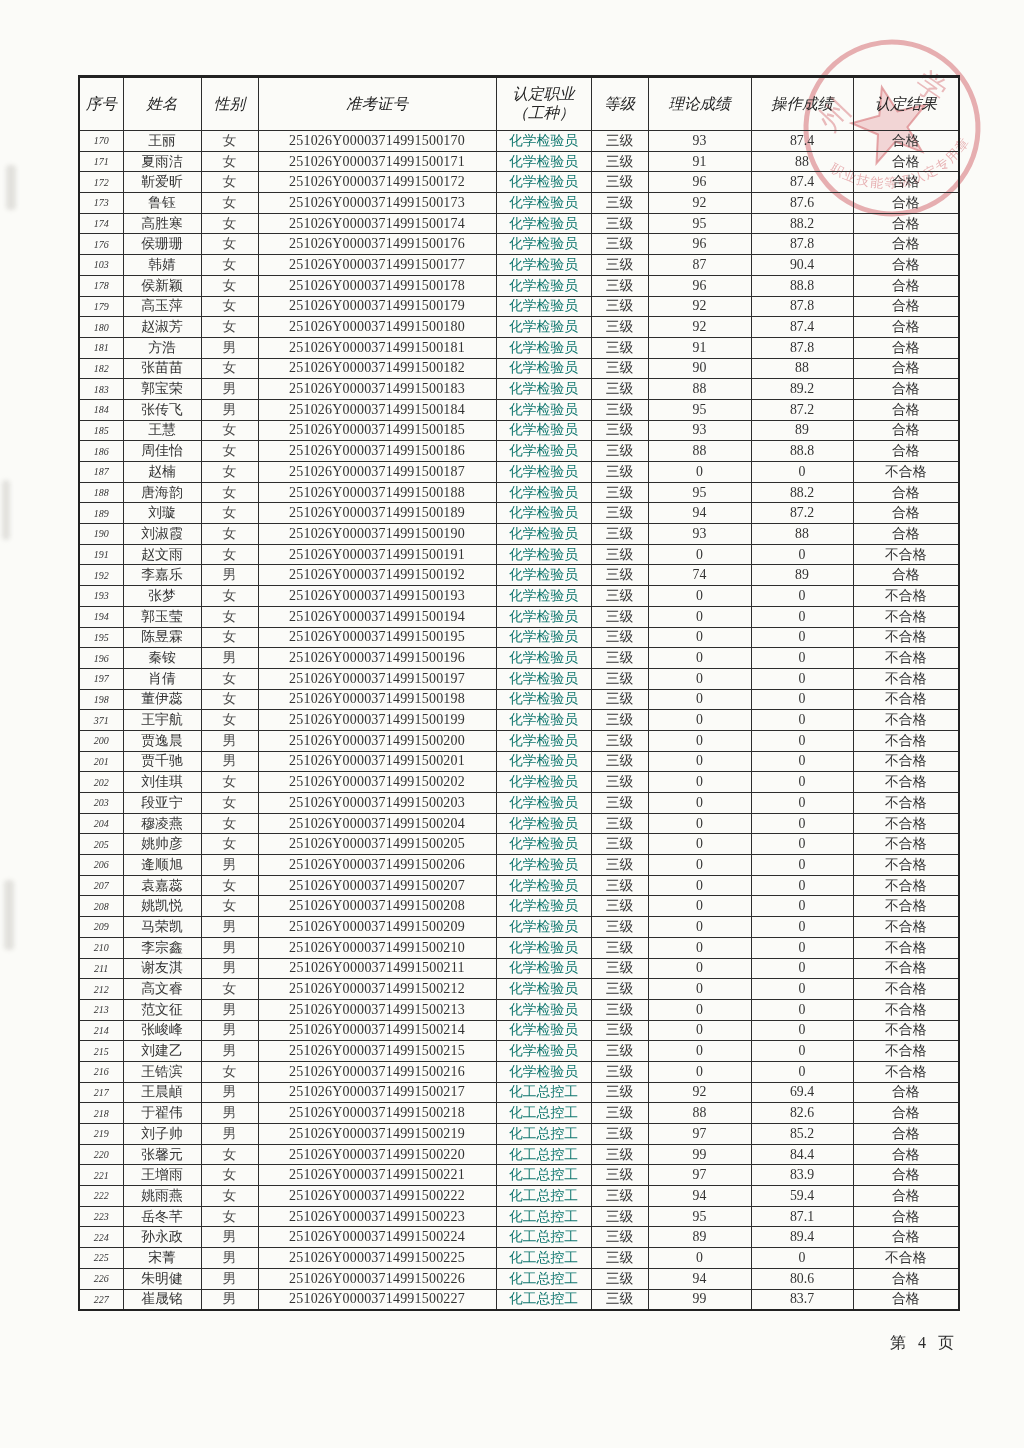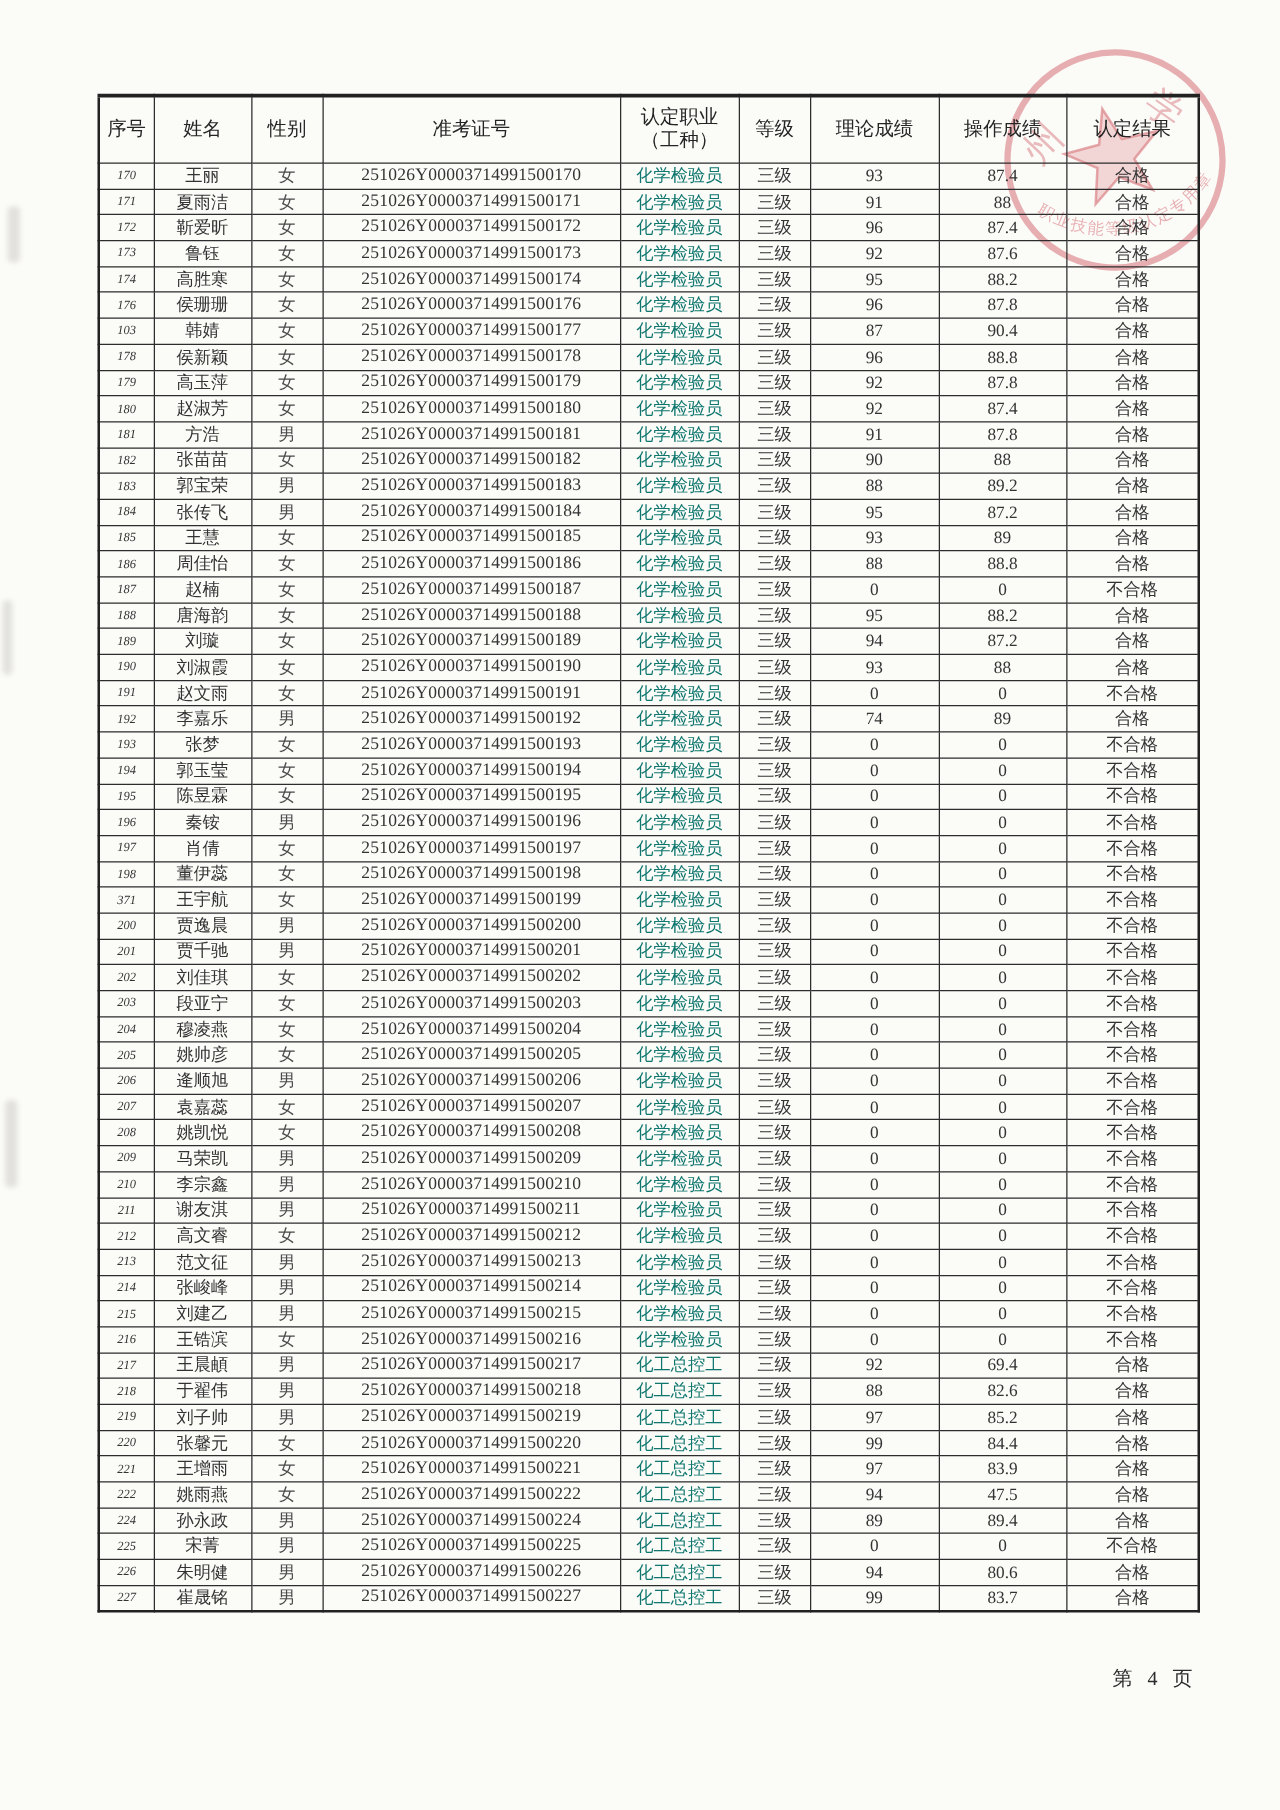--- a/index.html
+++ b/index.html
@@ -27,21 +27,21 @@
     border-top-width:3px;
     background:transparent;
   }
   table.results th, table.results td{
     border:1px solid #2d2d2d;
     padding:0 2px;
     text-align:center;
     overflow:hidden;
     white-space:nowrap;
   }
-  thead tr{height:54px;}
+  thead tr{height:54px;font-style:italic;}
   tbody tr{height:20.7px;}
   th{
     font-weight:normal;font-size:15.5px;color:#242424;
     line-height:1.2;white-space:normal;
   }
   td{font-size:13.8px;color:#333;}
   td.col-ticket{font-size:14px;letter-spacing:0.2px;}
   td.col-serial{font-size:10px;font-style:italic;}
   td.col-gender{color:#4a4a4a;}
   td.col-occupation{color:#0f766e;}
@@ -678,21 +678,32 @@
           <td class="col-result">合格</td>
         </tr>
         <tr>
           <td class="col-serial">222</td>
           <td class="col-name">姚雨燕</td>
           <td class="col-gender">女</td>
           <td class="col-ticket">251026Y00003714991500222</td>
           <td class="col-occupation">化工总控工</td>
           <td class="col-level">三级</td>
           <td class="col-theory">94</td>
-          <td class="col-operation">47.5</td>
+          <td class="col-operation">59.4</td>
+          <td class="col-result">合格</td>
+        </tr>
+        <tr>
+          <td class="col-serial">223</td>
+          <td class="col-name">岳冬芊</td>
+          <td class="col-gender">女</td>
+          <td class="col-ticket">251026Y00003714991500223</td>
+          <td class="col-occupation">化工总控工</td>
+          <td class="col-level">三级</td>
+          <td class="col-theory">95</td>
+          <td class="col-operation">87.1</td>
           <td class="col-result">合格</td>
         </tr>
         <tr>
           <td class="col-serial">224</td>
           <td class="col-name">孙永政</td>
           <td class="col-gender">男</td>
           <td class="col-ticket">251026Y00003714991500224</td>
           <td class="col-occupation">化工总控工</td>
           <td class="col-level">三级</td>
           <td class="col-theory">89</td>

